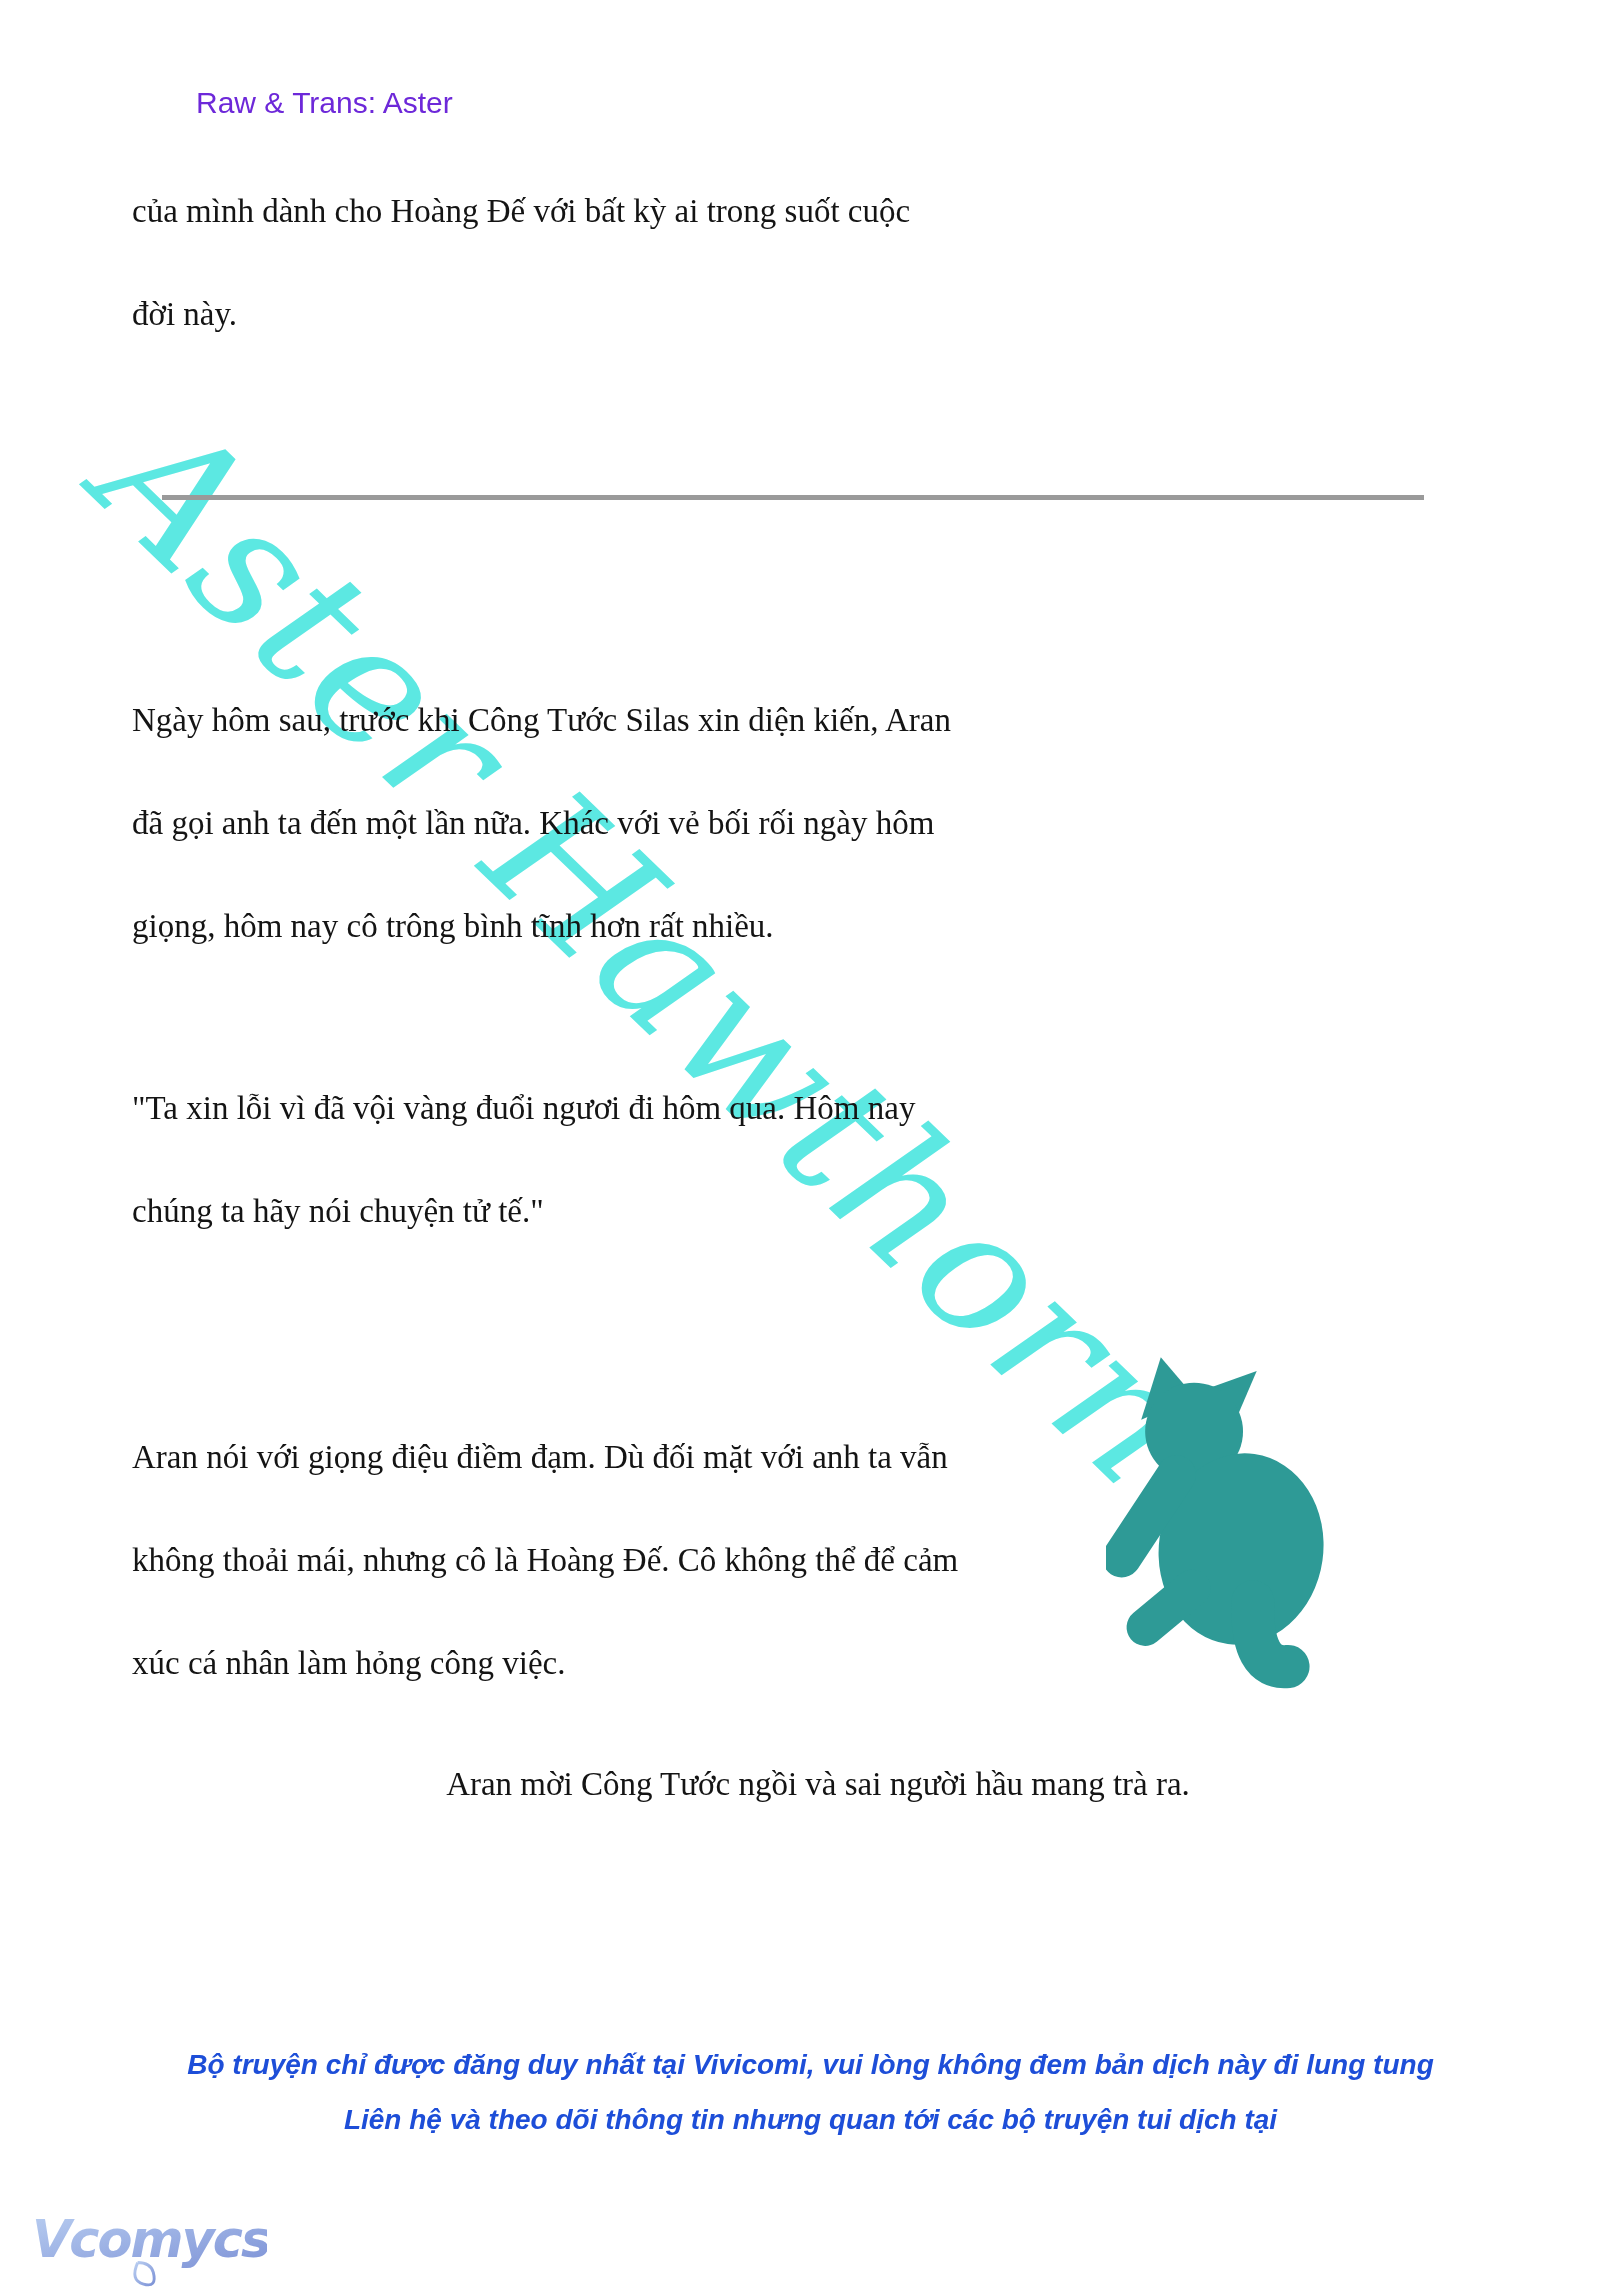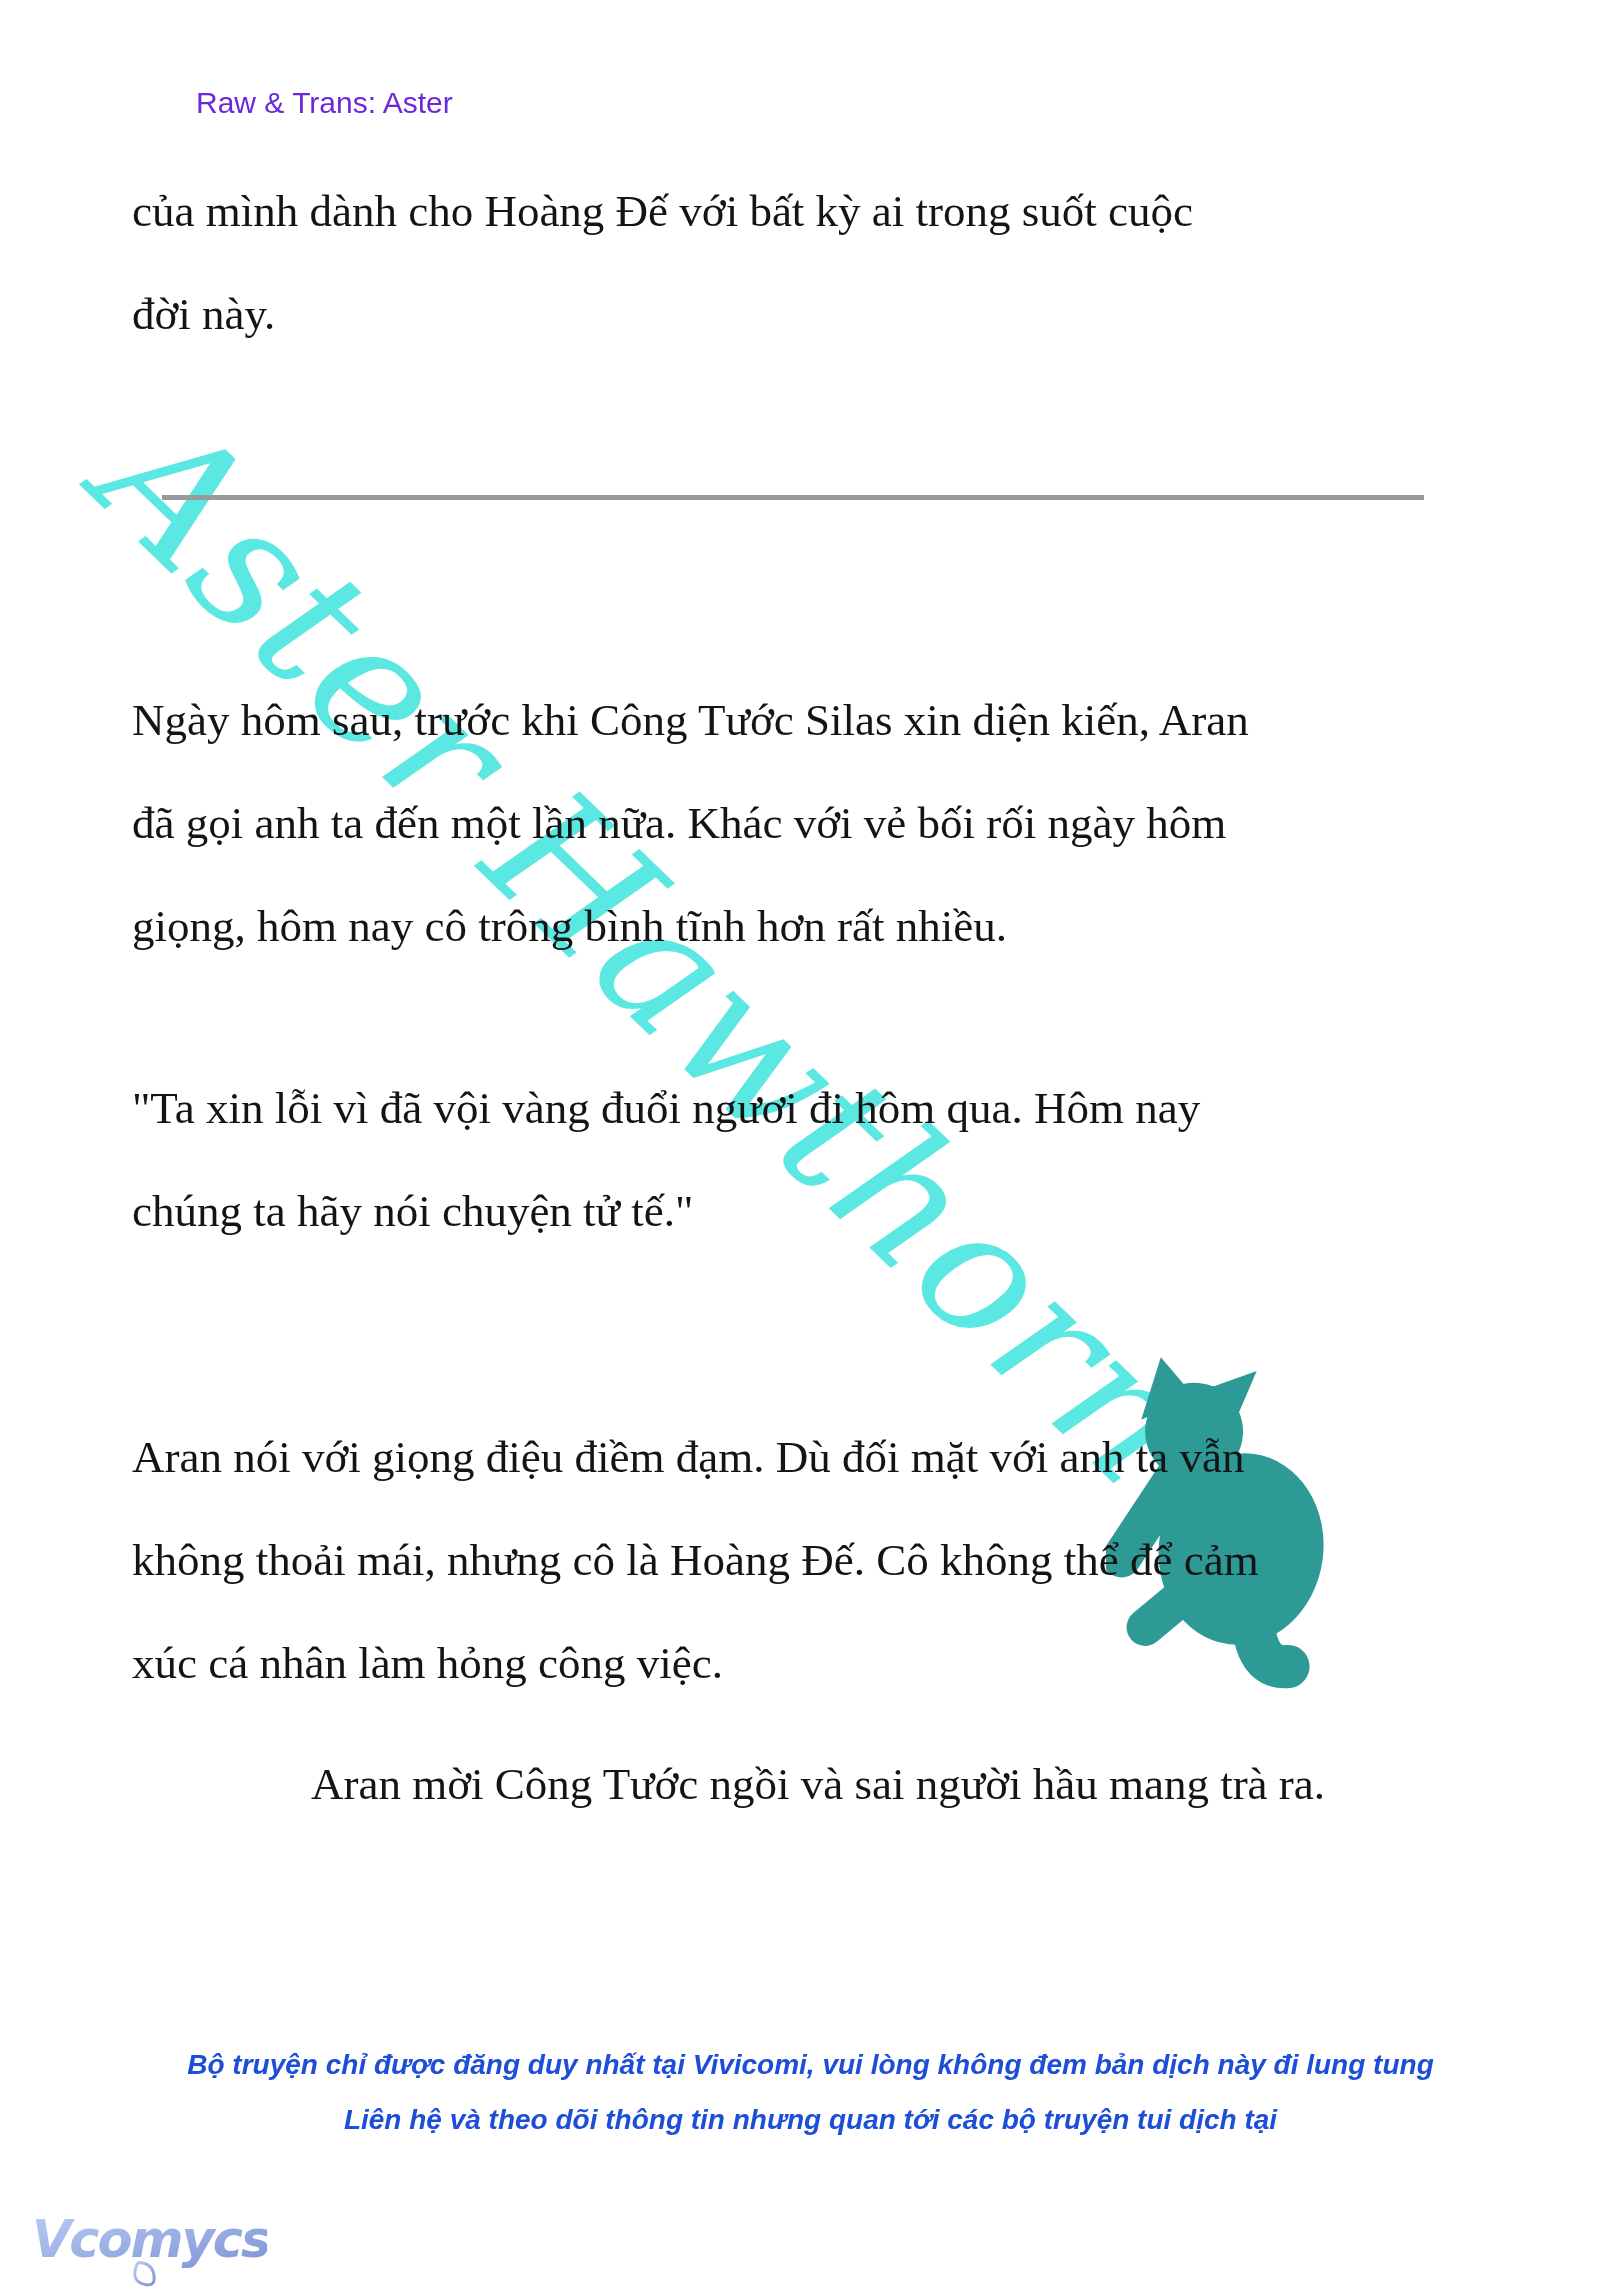--- a/index.html
+++ b/index.html
@@ -44,21 +44,21 @@
     top: 495px;
     width: 1262px;
     height: 4.9px;
     background: #9a9a9a;
     z-index: 2;
   }
   .para {
     position: absolute;
     left: 132px;
     width: 1372px;
-    font-size: 45px;
+    font-size: 33px;
     line-height: 103px;
     color: #141414;
     z-index: 3;
   }
   .p1 { top: 160px; }
   .p2 { top: 669px; }
   .p3 { top: 1057px; }
   .p4 { top: 1406px; }
   .p5 { top: 1733px; text-align: center; }
   .cat {

